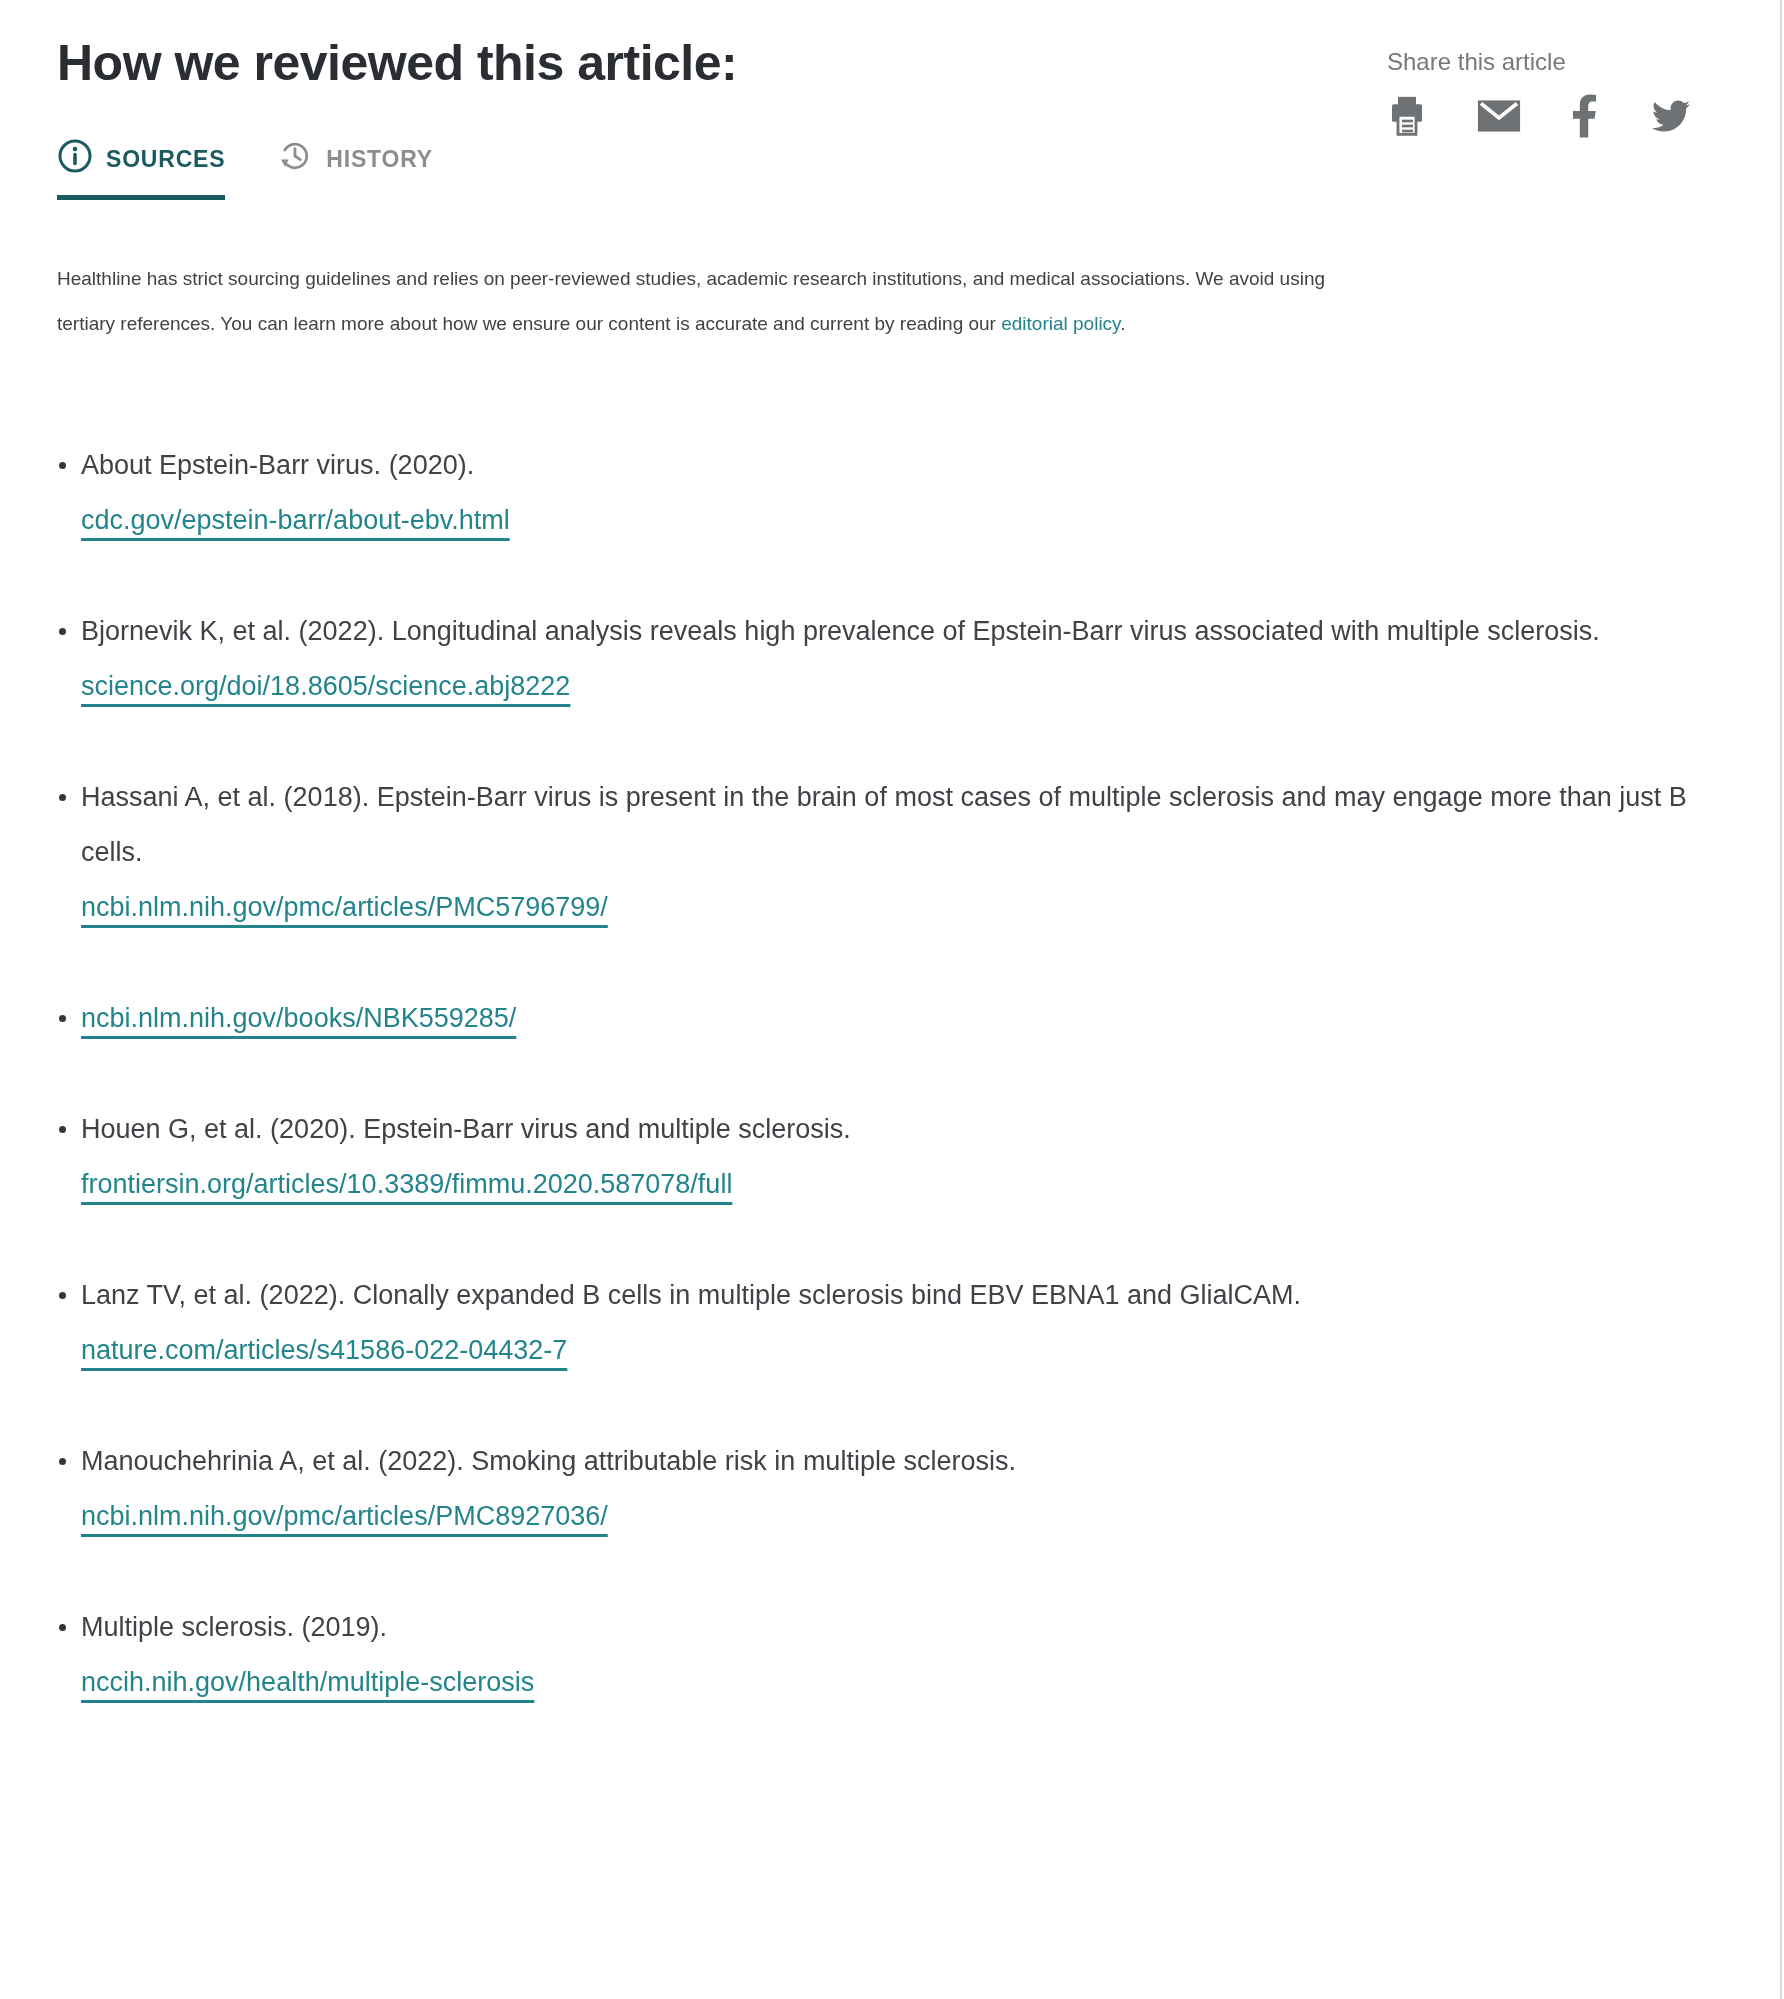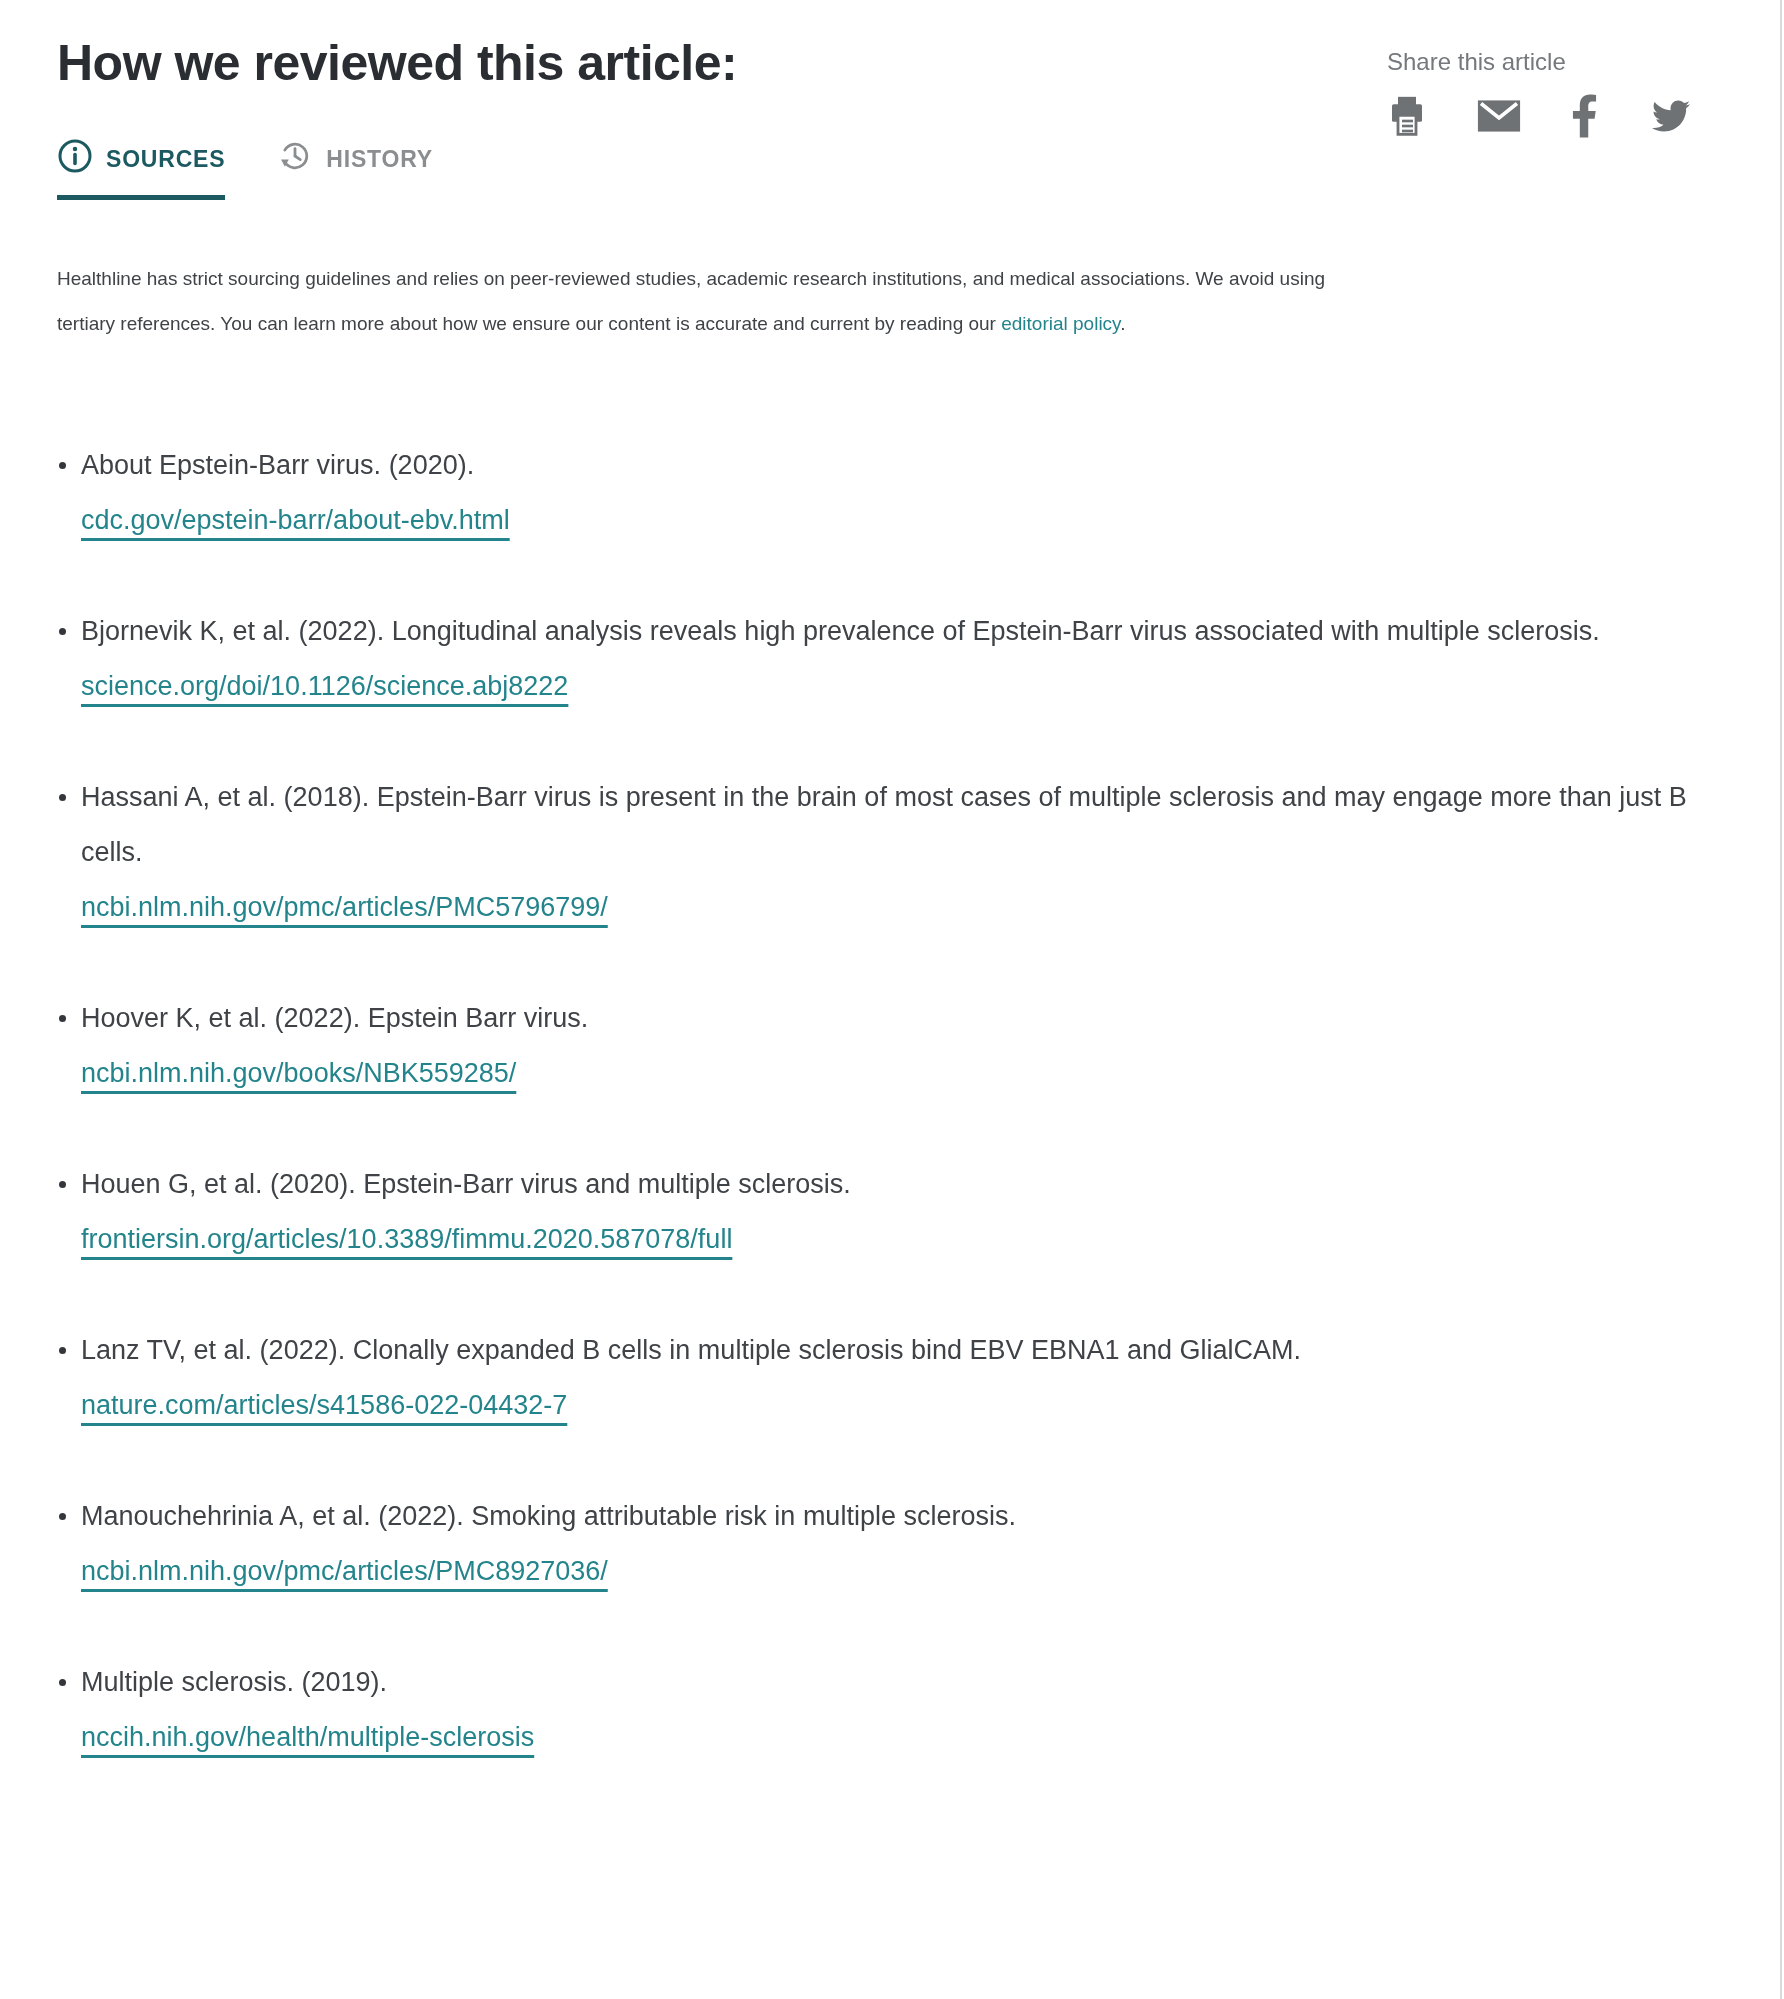--- a/index.html
+++ b/index.html
@@ -211,30 +211,29 @@
   <p class="intro"><span>Healthline has strict sourcing guidelines and relies on peer-reviewed studies, academic research institutions, and medical associations. We avoid using tertiary references. You can learn more about how we ensure our content is accurate and current by reading our </span><a href="#">editorial policy</a><span>.</span></p>
 
   <ul class="sources-list" id="sources-list">
     <li class="src">
       <div class="cite">About Epstein-Barr virus. (2020).</div>
       <a class="slink" href="#">cdc.gov/epstein-barr/about-ebv.html</a>
     </li>
 
     <li class="src">
       <div class="cite">Bjornevik K, et al. (2022). Longitudinal analysis reveals high prevalence of Epstein-Barr virus associated with multiple sclerosis.</div>
-      <a class="slink" href="#">science.org/doi/10.1126/science.abj8222</a>
+      <a class="slink" href="#">science.org/doi/18.8605/science.abj8222</a>
     </li>
 
     <li class="src">
       <div class="cite">Hassani A, et al. (2018). Epstein-Barr virus is present in the brain of most cases of multiple sclerosis and may engage more than just B cells.</div>
       <a class="slink" href="#">ncbi.nlm.nih.gov/pmc/articles/PMC5796799/</a>
     </li>
 
     <li class="src">
-      <div class="cite">Hoover K, et al. (2022). Epstein Barr virus.</div>
       <a class="slink" href="#">ncbi.nlm.nih.gov/books/NBK559285/</a>
     </li>
 
     <li class="src">
       <div class="cite">Houen G, et al. (2020). Epstein-Barr virus and multiple sclerosis.</div>
       <a class="slink" href="#">frontiersin.org/articles/10.3389/fimmu.2020.587078/full</a>
     </li>
 
     <li class="src">
       <div class="cite">Lanz TV, et al. (2022). Clonally expanded B cells in multiple sclerosis bind EBV EBNA1 and GlialCAM.</div>

